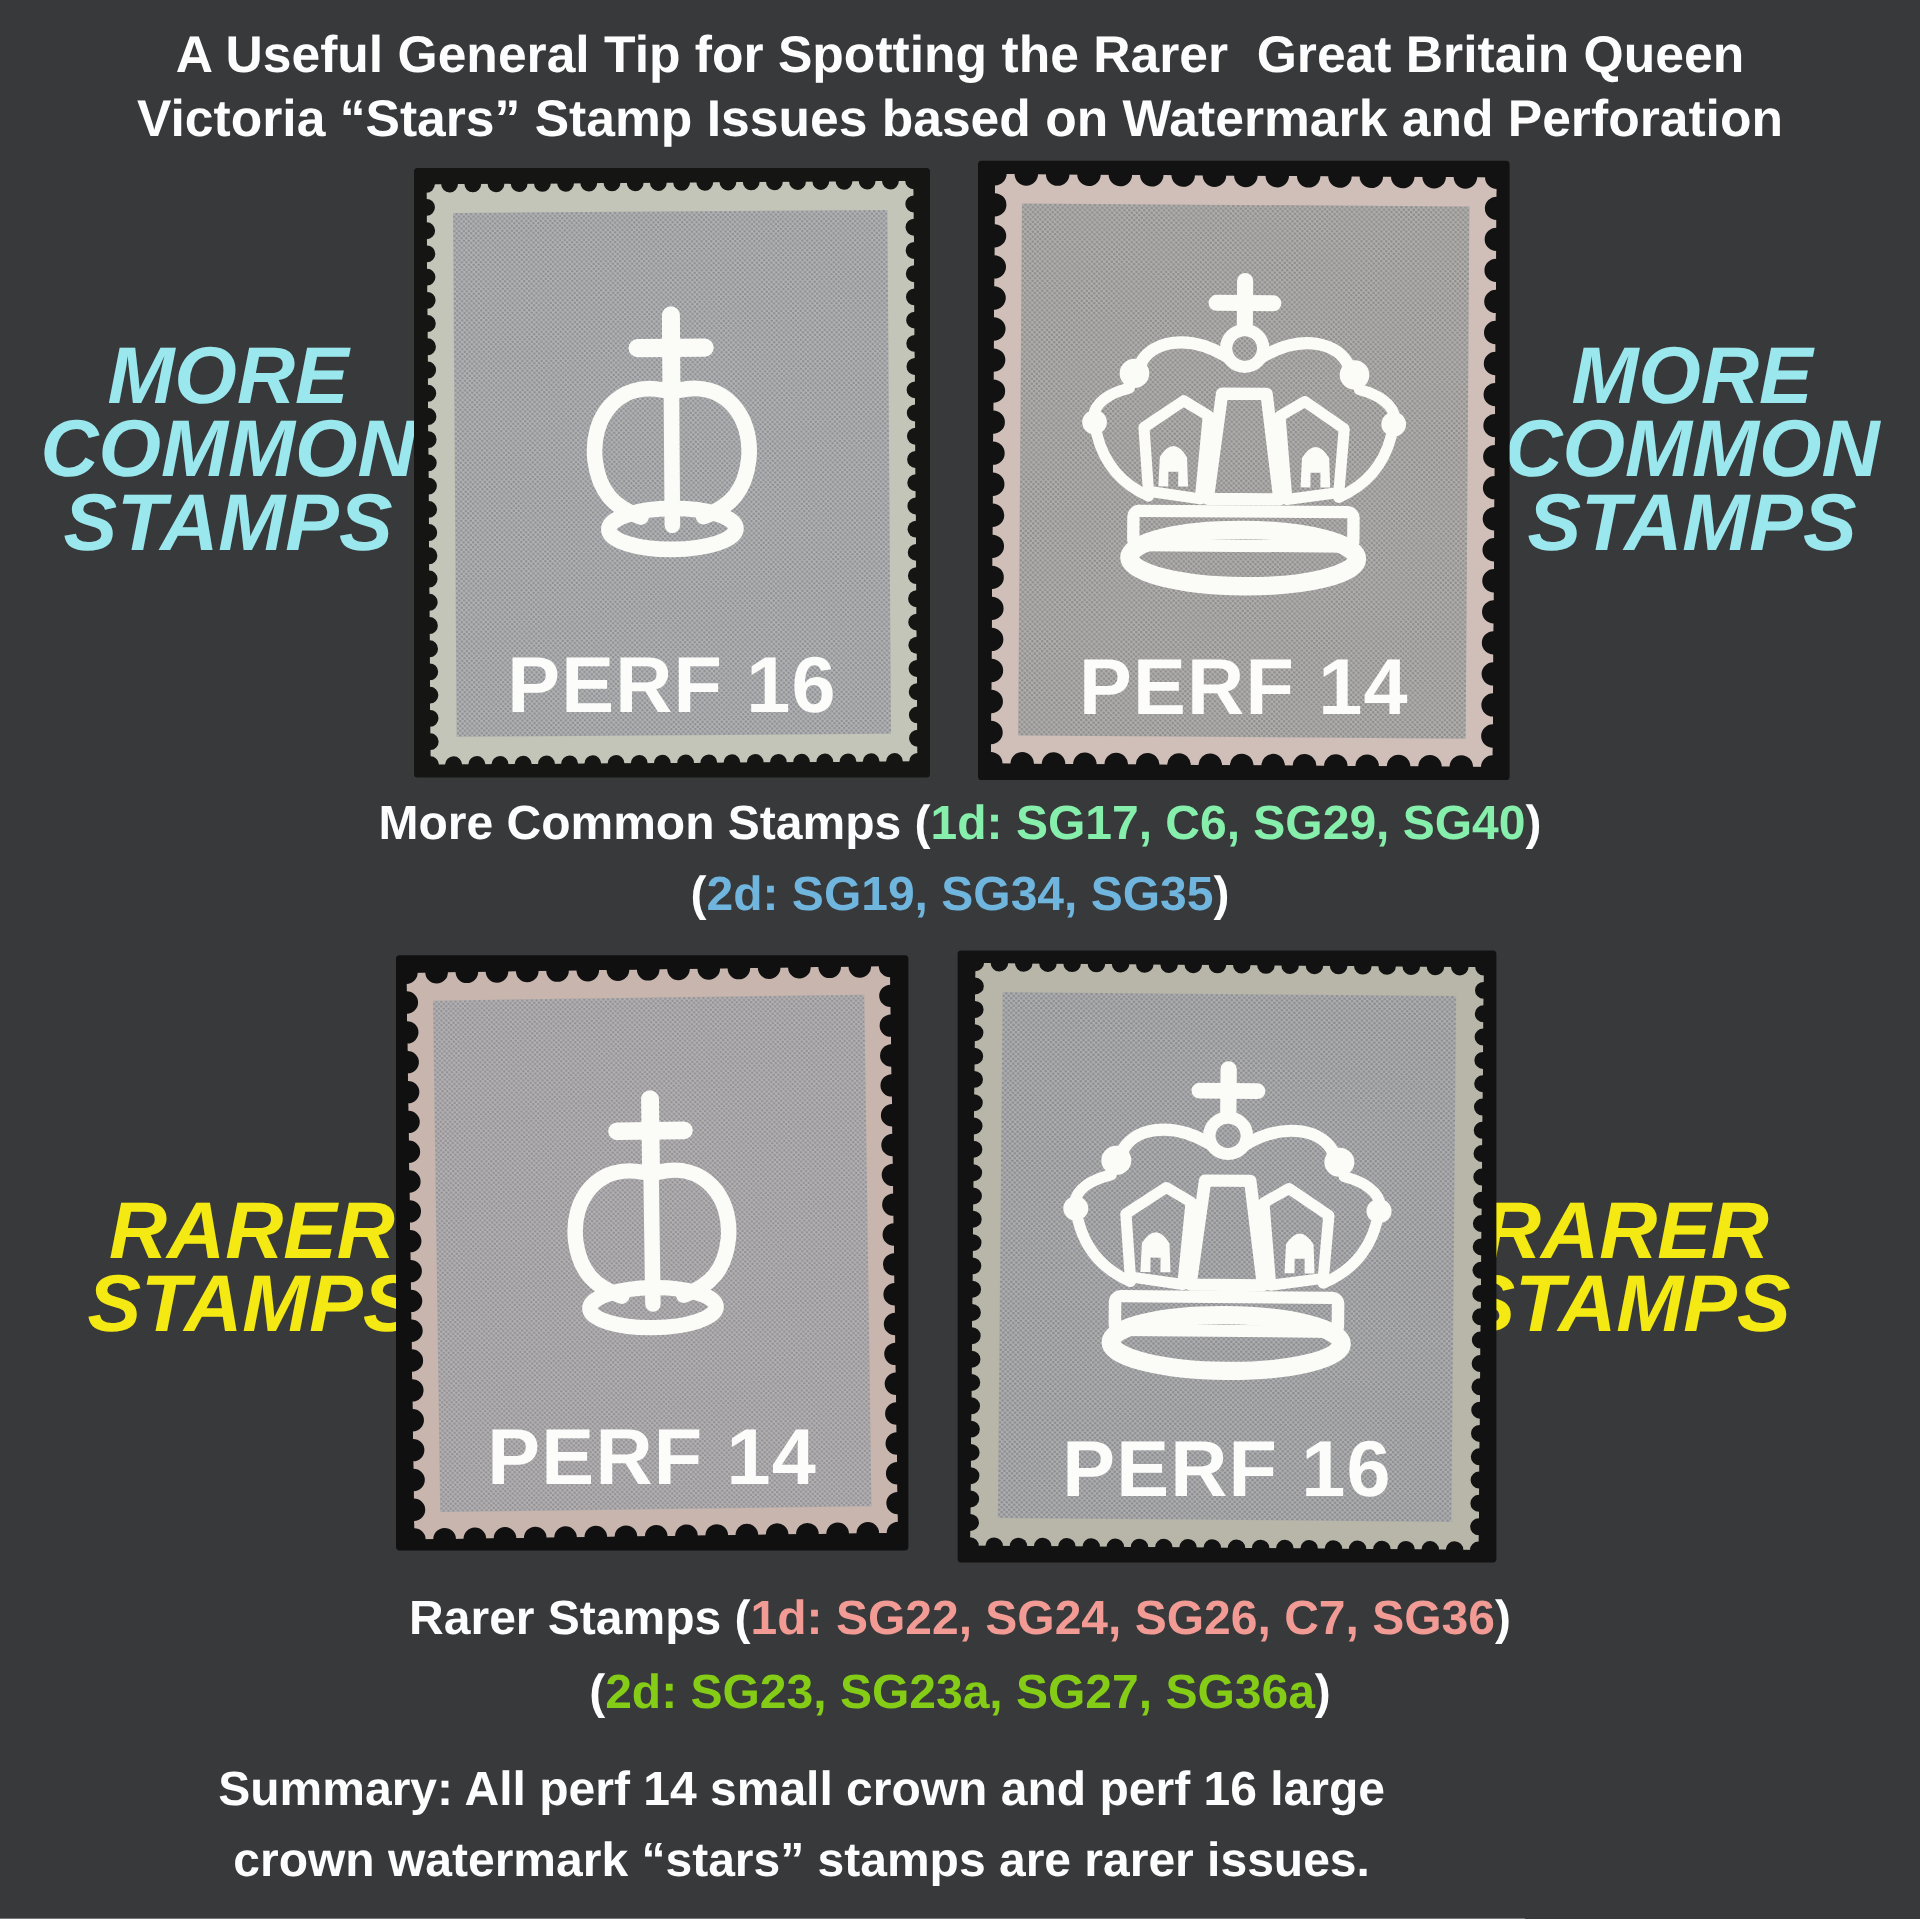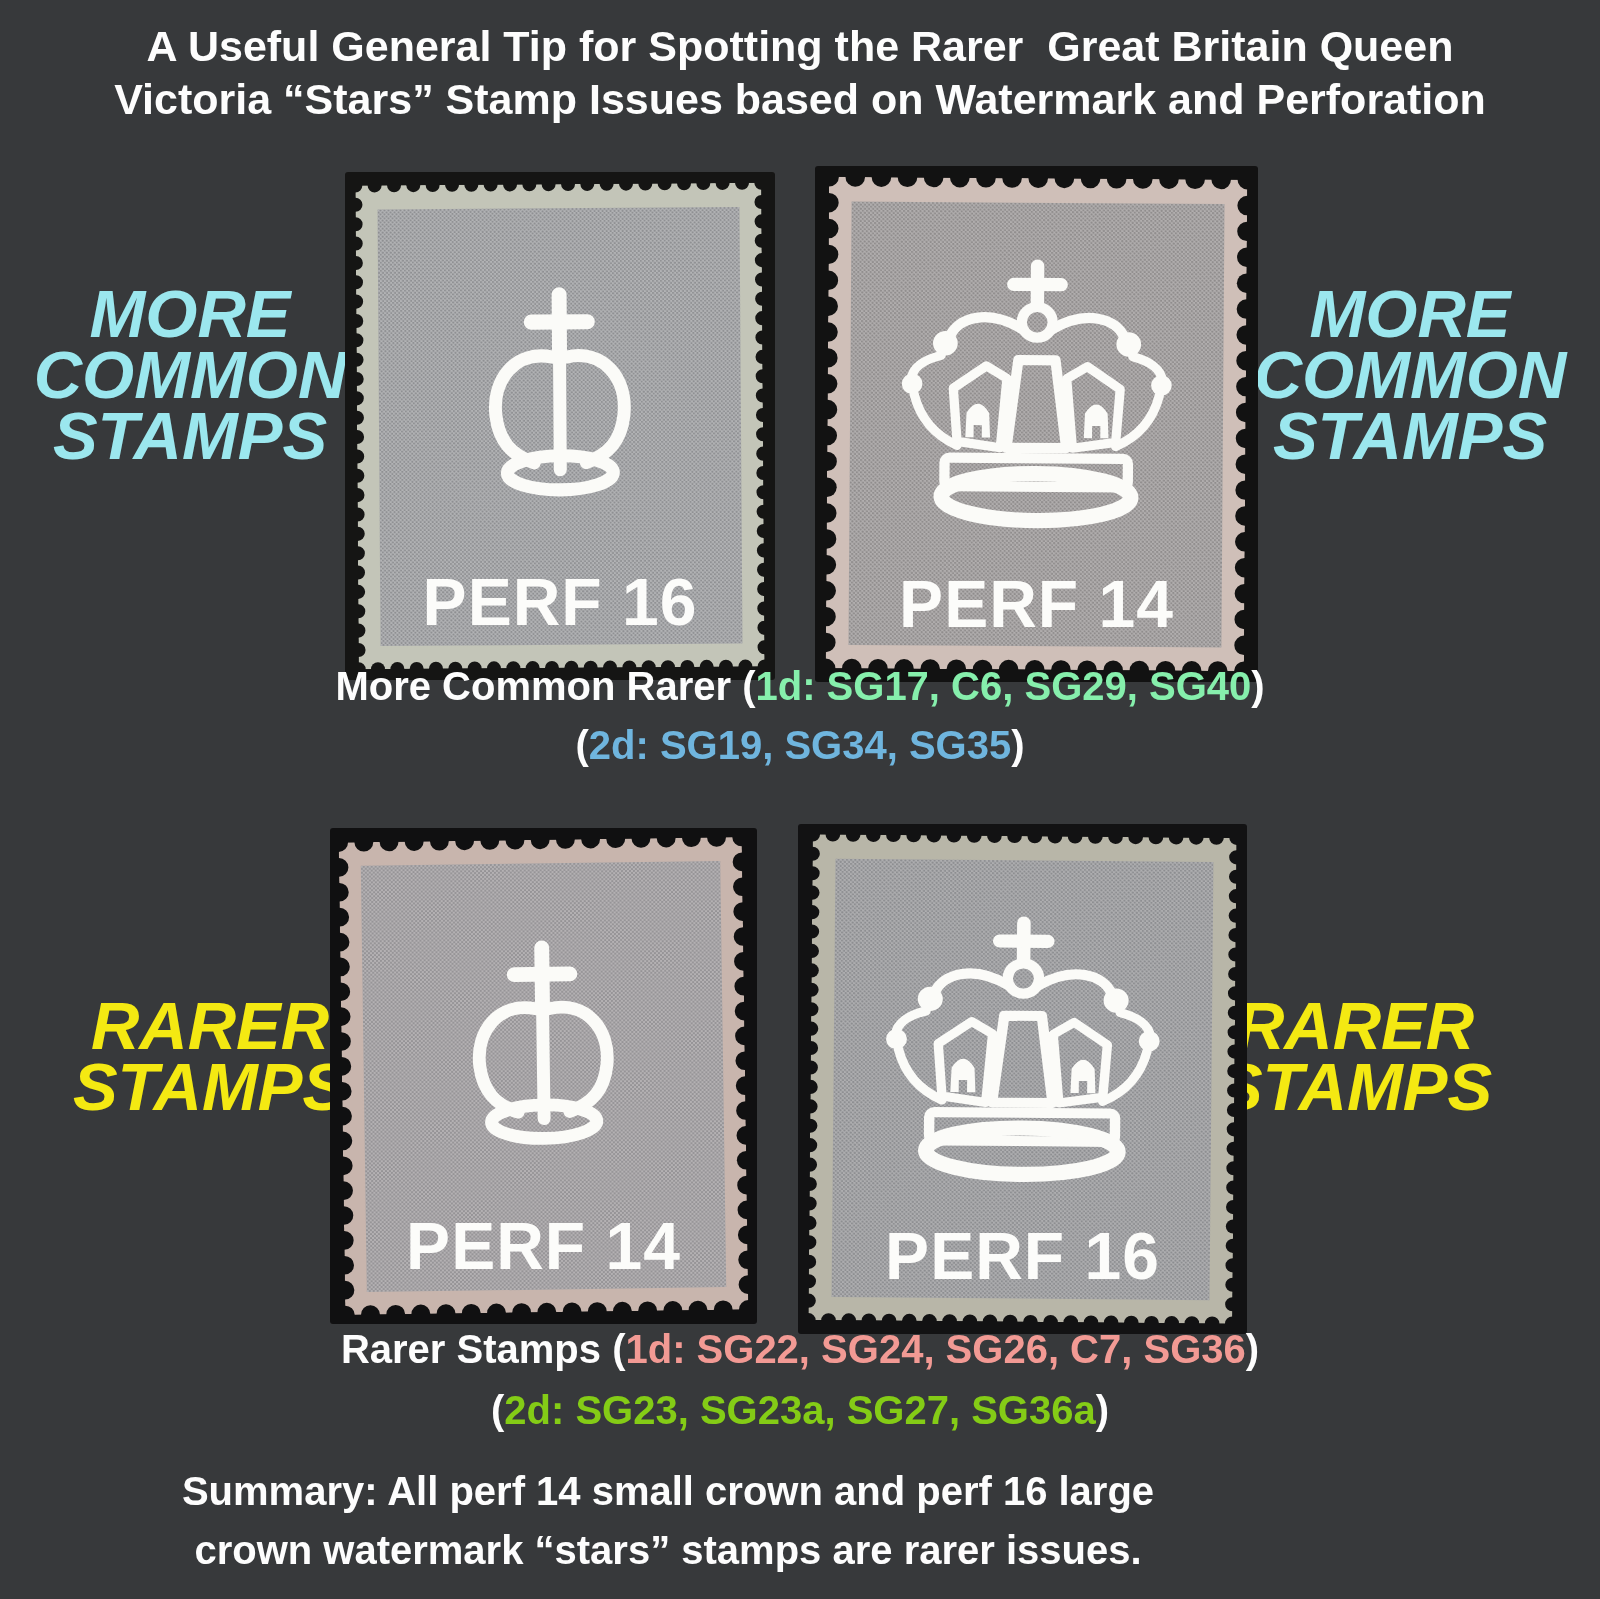--- a/index.html
+++ b/index.html
@@ -20,21 +20,21 @@
   .title div{white-space:pre-wrap;}
   .side-label{
     position:absolute;text-align:center;
     font-size:67px;line-height:61px;letter-spacing:0px;font-style:italic;
   }
   .lbl-cyan-left{top:283px;left:25px;width:330px;}
   .lbl-cyan-right{top:283px;left:1245px;width:330px;}
   .lbl-yellow-left{top:995px;left:45px;width:330px;}
   .lbl-yellow-right{top:995px;left:1190px;width:330px;}
   .stamp-photo{
-    position:absolute;background:#151514;border-radius:3px;margin-top:32px;
+    position:absolute;background:#151514;border-radius:3px;
   }
   .sp-1{left:345px;top:140px;width:430px;height:508px;}
   .sp-2{left:815px;top:134px;width:443px;height:516px;background:#121212;}
   .sp-3{left:330px;top:796px;width:427px;height:496px;background:#101011;}
   .sp-4{left:798px;top:792px;width:449px;height:510px;background:#121213;}
   .stamp-svg-host{position:absolute;left:0;top:0;right:0;bottom:0;}
   .perf-label{
     position:absolute;left:0;right:0;bottom:45px;
     text-align:center;color:#fcfcfa;
     font-size:66px;line-height:66px;letter-spacing:1px;
@@ -311,21 +311,21 @@
       <path transform="translate(66,134)" d="M0,36 L1,12 Q12,-6 23,12 L24,36 L16,36 L16,24 L8,24 L8,36 Z" fill="#fbfbf8" stroke="none"></path>
       <path transform="translate(181,134)" d="M0,36 L1,12 Q12,-6 23,12 L24,36 L16,36 L16,24 L8,24 L8,36 Z" fill="#fbfbf8" stroke="none"></path>
       <rect x="46" y="190" width="178" height="28" rx="5" stroke-width="10"></rect>
       <ellipse cx="135" cy="228" rx="92" ry="23" stroke-width="15"></ellipse>
     </g>
       </g>
     </svg></div>
     <div class="perf-label"><span>PERF 14</span></div>
   </div>
 
-  <p class="caption cap-common-1"><span>More Common Rarer (</span><span style="color: #86efac;">1d: SG17, C6, SG29, SG40</span><span>)</span></p>
+  <p class="caption cap-common-1"><span>More Common Stamps (</span><span style="color: #86efac;">1d: SG17, C6, SG29, SG40</span><span>)</span></p>
 
   <p class="caption cap-common-2"><span>(</span><span style="color: rgb(111, 181, 222);">2d: SG19, SG34, SG35</span><span>)</span></p>
 
   <div class="side-label lbl-yellow-left" style="color: rgb(244, 233, 18);">
     <div>RARER</div>
     <div>STAMPS</div>
   </div>
 
   <div class="side-label lbl-yellow-right" style="color: rgb(244, 233, 18);">
     <div>RARER</div>

